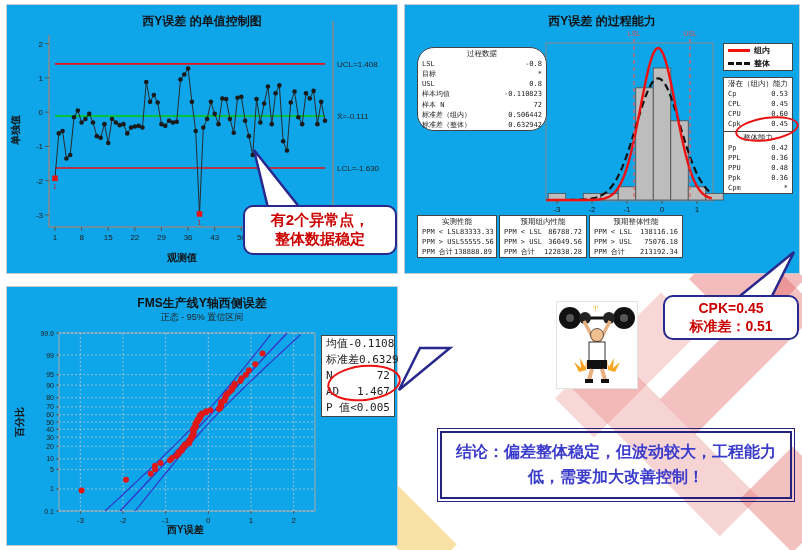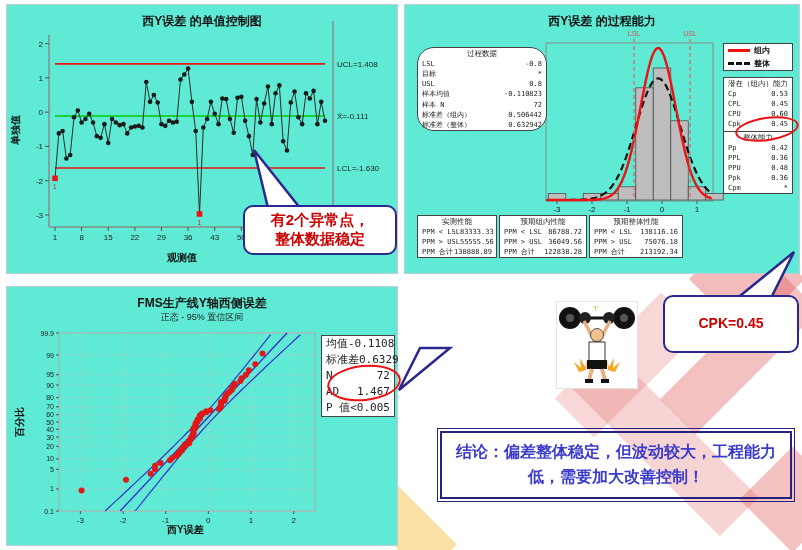--- a/index.html
+++ b/index.html
@@ -1,18 +1,18 @@
 <!DOCTYPE html>
 <html><head>
 <meta charset="utf-8">
 <style>
   html,body{margin:0;padding:0;background:#fff;}
   #page{position:relative;width:802px;height:550px;background:#fff;overflow:hidden;
         font-family:"Liberation Sans","DejaVu Sans",sans-serif;}
-  .panel{position:absolute;background:#5eead4;border:1px solid #c3ccd4;z-index:1;}
+  .panel{position:absolute;background:#0ea5e9;border:1px solid #c3ccd4;z-index:1;}
   .ctitle{position:absolute;width:100%;text-align:center;font-weight:bold;color:#111;
           font-size:12px;z-index:2;}
   .csub{position:absolute;width:100%;text-align:center;color:#222;font-size:9px;z-index:2;}
   .axlabel{position:absolute;font-weight:bold;color:#111;font-size:10px;z-index:2;}
   .ylab{transform:rotate(-90deg);transform-origin:center;}
   svg{position:absolute;left:0;top:0;}
   .kvbox{position:absolute;border:1px solid #444;background:#fff;z-index:2;
          font-family:"DejaVu Sans Mono","Liberation Mono",monospace;}
   .kvhead{text-align:center;font-size:7.5px;color:#222;padding:1px 2px 0 2px;white-space:nowrap;}
   .kvrow{display:flex;justify-content:space-between;font-size:7px;color:#222;
@@ -531,22 +531,23 @@
   <svg id="tails" width="802" height="550">
     <polygon points="268,208 300,208 254,150" fill="#ffffff" stroke="#28288e" stroke-width="2.5"></polygon>
     <polygon points="420,348 450,348 399,390" fill="#ffffff" stroke="#28288e" stroke-width="2.5"></polygon>
     <polygon points="735,300 770,300 794,252" fill="#ffffff" stroke="#28288e" stroke-width="2.5"></polygon>
   </svg>
 
   <div class="bubble" id="bubble-outliers" style="left:243px;top:205px;width:146px;padding:4px 2px;">
     <div class="bl">有2个异常点，</div>
     <div class="bl">整体数据稳定</div>
   </div>
-  <div class="bubble" id="bubble-cpk" style="left:663px;top:295px;width:128px;padding:18px 2px;">
+  <div class="bubble" id="bubble-cpk" style="left:663px;top:295px;width:128px;padding:3px 2px;">
     <div class="bl">CPK=0.45</div>
+    <div class="bl">标准差：0.51</div>
   </div>
 
   <svg id="lifter" viewBox="0 0 80 86">
     <line x1="4" y1="16" x2="76" y2="16" stroke="#111" stroke-width="3"></line>
     <circle cx="13" cy="16" r="11" fill="#111"></circle>
     <circle cx="13" cy="16" r="4" fill="#555"></circle>
     <circle cx="67" cy="16" r="11" fill="#111"></circle>
     <circle cx="67" cy="16" r="4" fill="#555"></circle>
     <circle cx="28" cy="16" r="6" fill="#222"></circle>
     <circle cx="52" cy="16" r="6" fill="#222"></circle>

